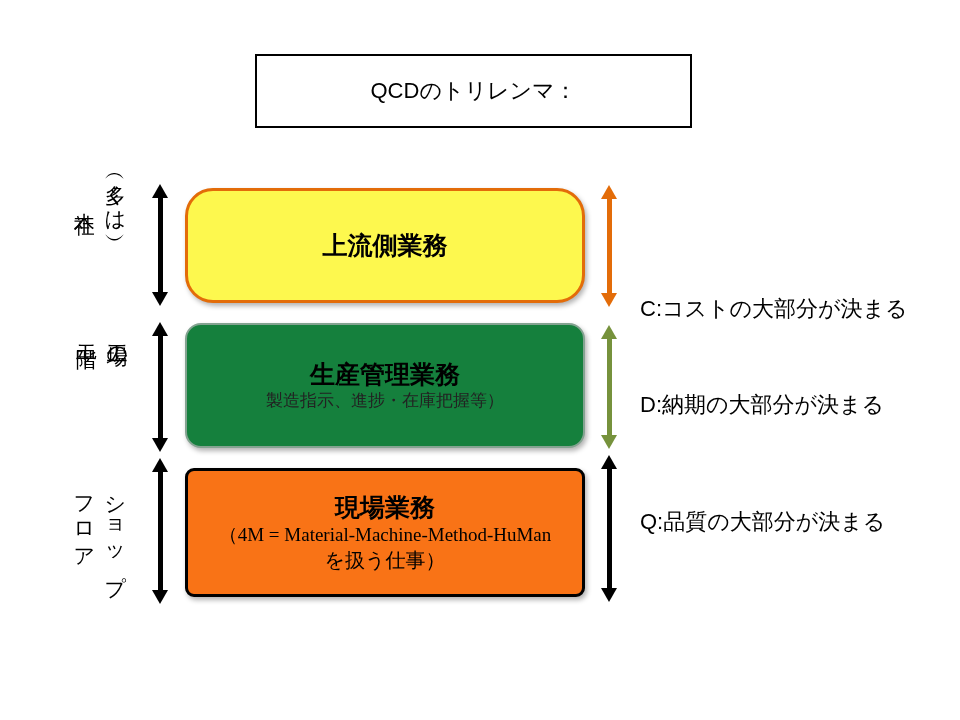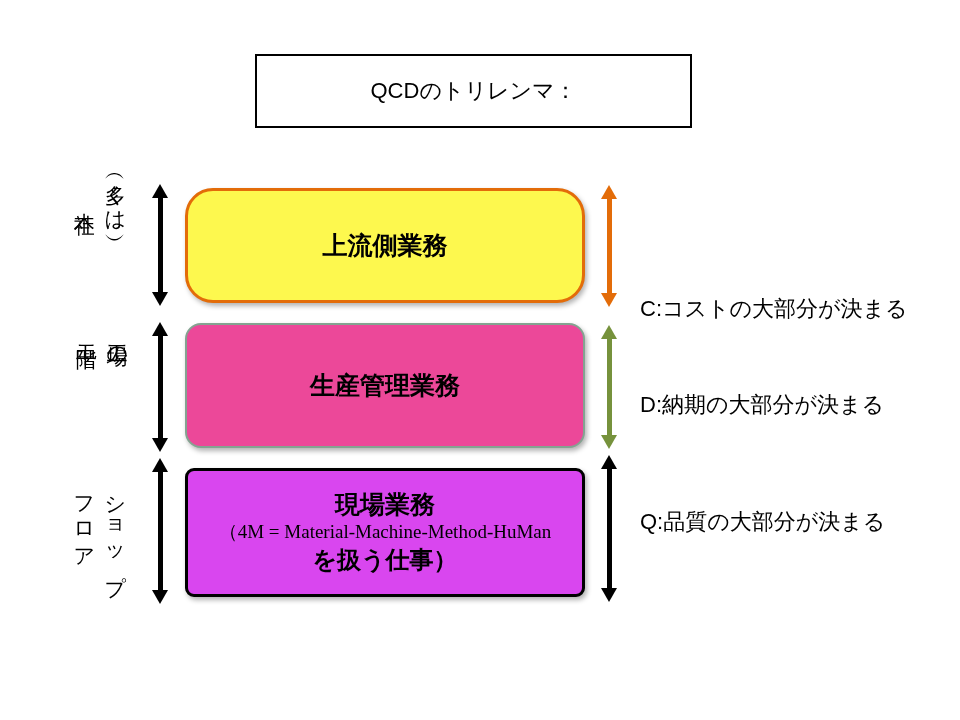--- a/index.html
+++ b/index.html
@@ -22,21 +22,21 @@
     text-align:center; box-shadow:2px 3px 5px rgba(0,0,0,0.30);
     box-sizing:border-box;
   }
   .rbox .box-title { font-size:25px; font-weight:bold; line-height:1.25; }
   .rbox .box-sub   { font-size:20px; line-height:1.3; }
   .box-0 { top:188px; height:115px; border:3px solid; border-radius:28px; }
   .box-1 { top:323px; height:125px; border:2px solid; border-radius:16px; }
   .box-2 { top:468px; height:129px; border:3px solid; border-radius:9px;  }
   .box-1 .box-sub { font-size:17px; font-weight:400; color:#222; }
   .box-2 .box-sub { font-family:"Liberation Serif","DejaVu Serif",serif; font-size:19px;text-align:center; }
-  .box-2 .box-sub.jp { font-size:24px;font-weight:bold; }
+  .box-2 .box-sub.jp { font-size:20px; }
   
   .varrow {
     position:absolute; width:16px;
     display:flex; flex-direction:column; align-items:center;
   }
   .varrow .head-up {
     width:0; height:0;
     border-left:8px solid transparent; border-right:8px solid transparent;
     border-bottom:14px solid currentColor;
   }
@@ -98,40 +98,41 @@
 
   <div class="vlabel vlabel-1">
     <span class="vcol">中二階</span>
     <span class="vcol">工場の</span>
   </div>
   <div class="varrow arrow-l1" style="color: rgb(0, 0, 0);">
     <div class="head-up"></div>
     <div class="shaft"></div>
     <div class="head-down"></div>
   </div>
-  <div class="rbox box-1" style="background-color: #ec4899; border-color: rgb(132, 163, 145);">
+  <div class="rbox box-1" style="background-color: #15803d; border-color: rgb(132, 163, 145);">
     <div class="box-title">生産管理業務</div>
+    <div class="box-sub">製造指示、進捗・在庫把握等）</div>
   </div>
   <div class="varrow arrow-r1" style="color: rgb(118, 146, 60);">
     <div class="head-up"></div>
     <div class="shaft"></div>
     <div class="head-down"></div>
   </div>
   <div class="rlabel rlabel-1">D:納期の大部分が決まる</div>
 
   <div class="vlabel vlabel-2">
     <span class="vcol">フロア</span>
     <span class="vcol">ショップ</span>
   </div>
   <div class="varrow arrow-l2" style="color: rgb(0, 0, 0);">
     <div class="head-up"></div>
     <div class="shaft"></div>
     <div class="head-down"></div>
   </div>
-  <div class="rbox box-2" style="background-color: #d946ef; border-color: rgb(0, 0, 0);">
+  <div class="rbox box-2" style="background-color: #f97316; border-color: rgb(0, 0, 0);">
     <div class="box-title">現場業務</div>
     <div class="box-sub">（4M = Material-Machine-Method-HuMan</div>
     <div class="box-sub jp">を扱う仕事）</div>
   </div>
   <div class="varrow arrow-r2" style="color: rgb(0, 0, 0);">
     <div class="head-up"></div>
     <div class="shaft"></div>
     <div class="head-down"></div>
   </div>
   <div class="rlabel rlabel-2">Q:品質の大部分が決まる</div>

